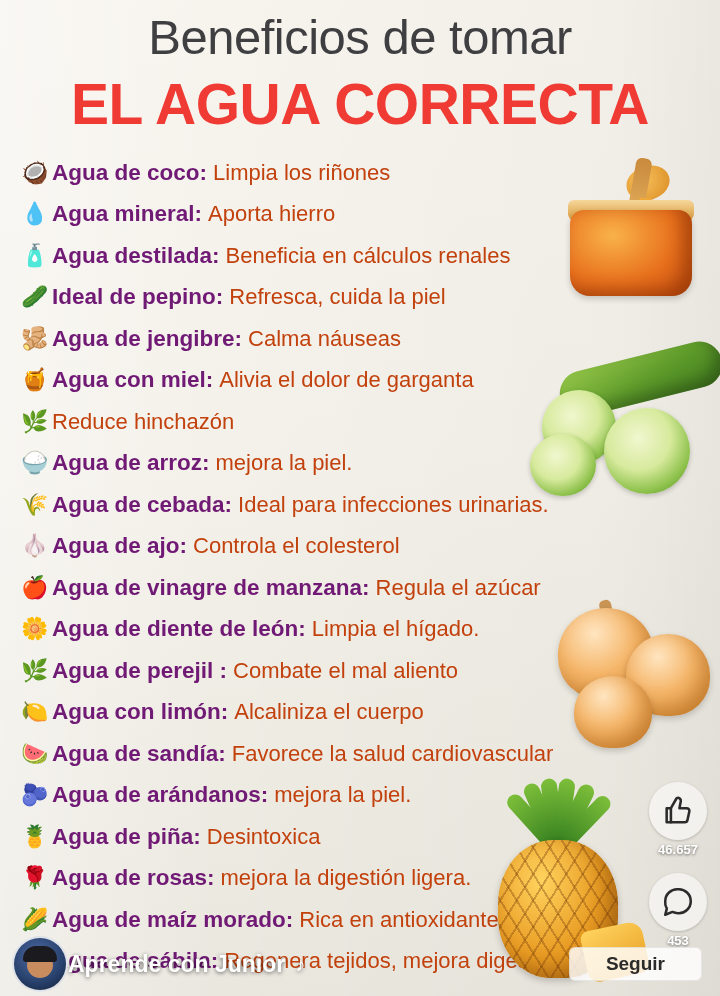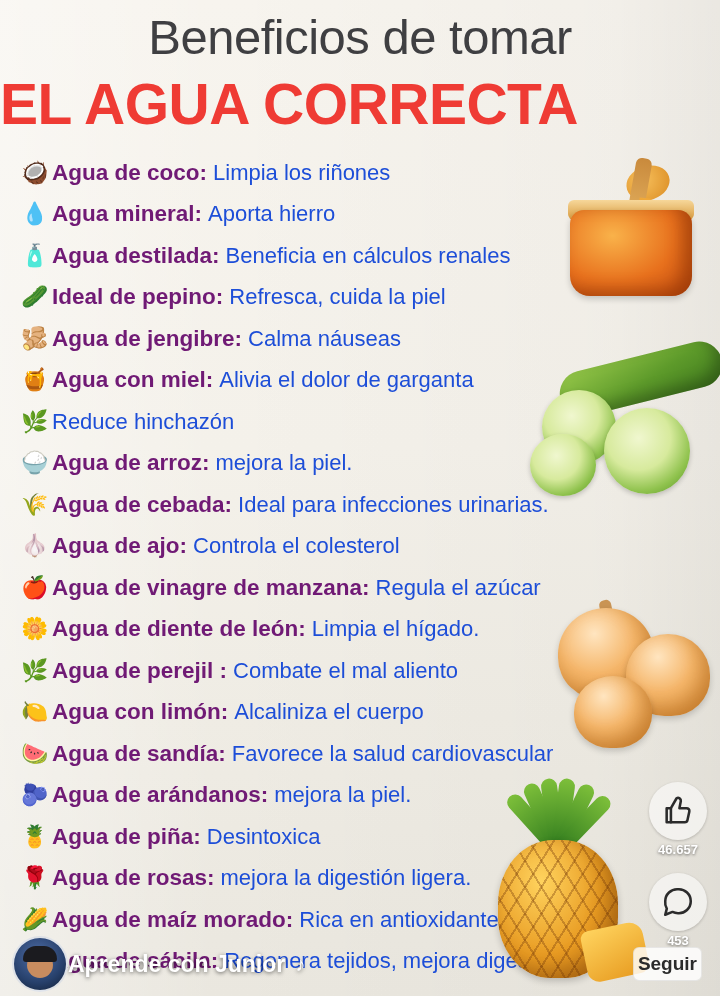--- a/index.html
+++ b/index.html
@@ -41,20 +41,21 @@
     line-height: 58px;
     color: #3f3f42;
     letter-spacing: -0.5px;
     white-space: nowrap;
   }
   .title2 {
     position: absolute;
     top: 72px;
     left: 0;
     width: 720px;
+    text-align: center;
     font-size: 57px;
     line-height: 64px;
     font-weight: bold;
     color: #ef3b34;
     letter-spacing: -0.5px;
     white-space: nowrap;
   }
 
   
   .list {
@@ -78,21 +79,21 @@
     line-height: 22px;
   }
   .row .name {
     font-size: 22.5px;
     font-weight: bold;
     color: #701a75;
     margin-right: 6px;
   }
   .row .desc {
     font-size: 22px;
-    color: #1d4ed8;
+    color: #c2410c;
   }
 
   
   .photo {
     position: absolute;
     pointer-events: none;
   }
   
   .honey {
     top: 150px;
@@ -325,21 +326,21 @@
   }
   .musicnote {
     margin-left: 10px;
     font-size: 20px;
     color: #fff;
     text-shadow: 0 1px 4px rgba(0,0,0,.6);
   }
   .follow-btn {
     margin-left: auto;
     margin-right: 6px;
-    padding: 5px 4px;
+    padding: 5px 36px;
     border-radius: 6px;
     background: rgba(255,255,255,0.82);
     color: #2b2b2b;
     font-size: 19px;
     font-weight: bold;
     border: 1px solid rgba(0,0,0,.08);
     white-space: nowrap;
   }
 </style>
 </head>

